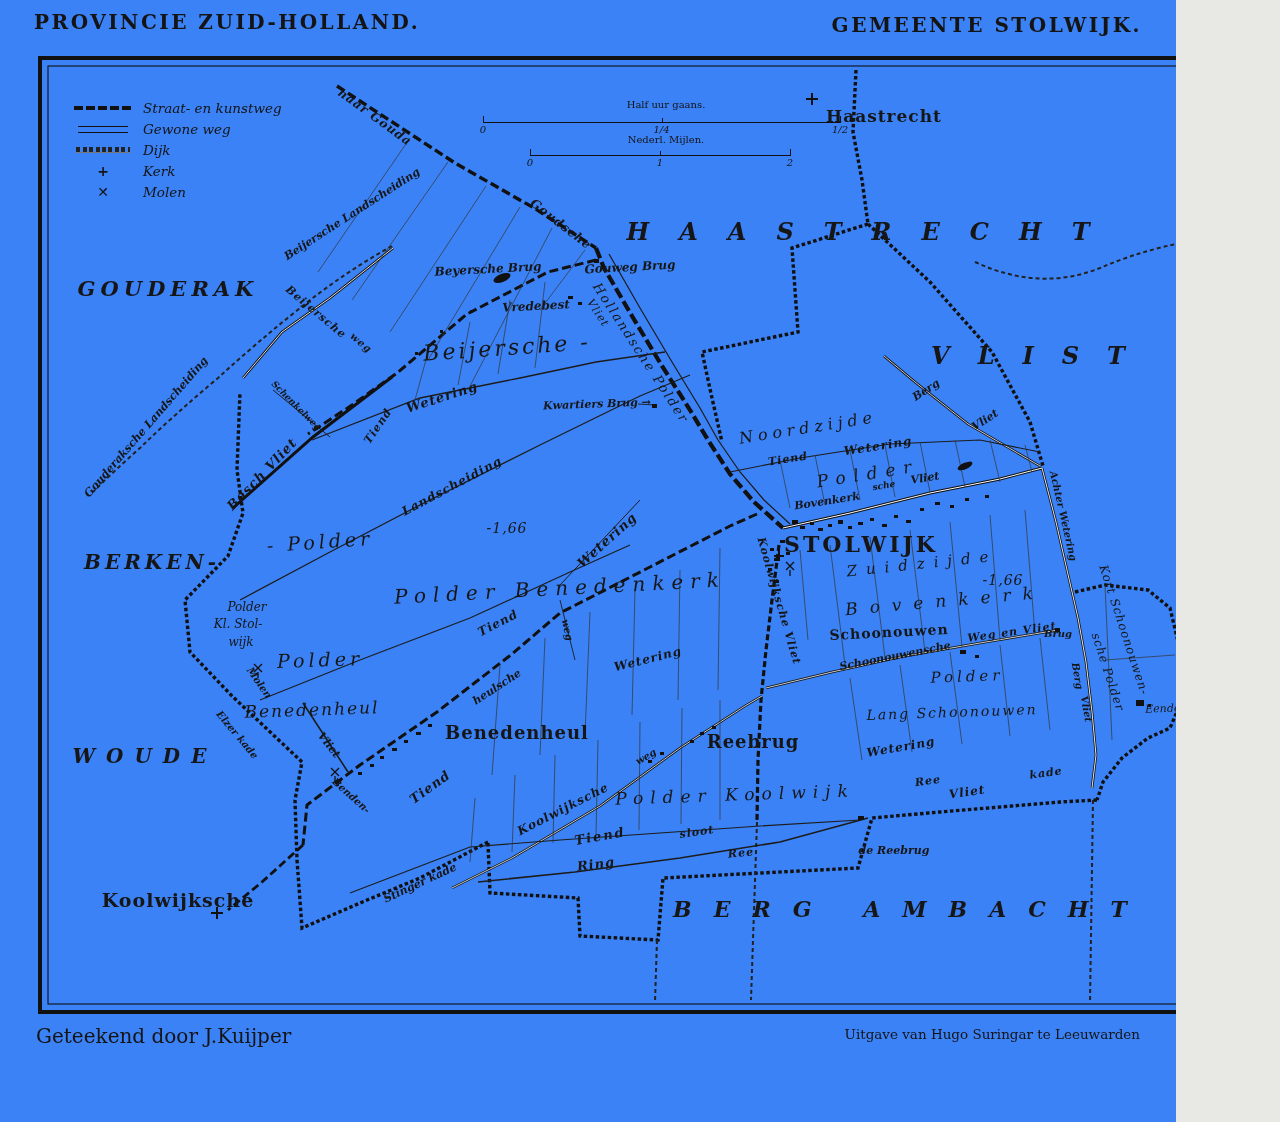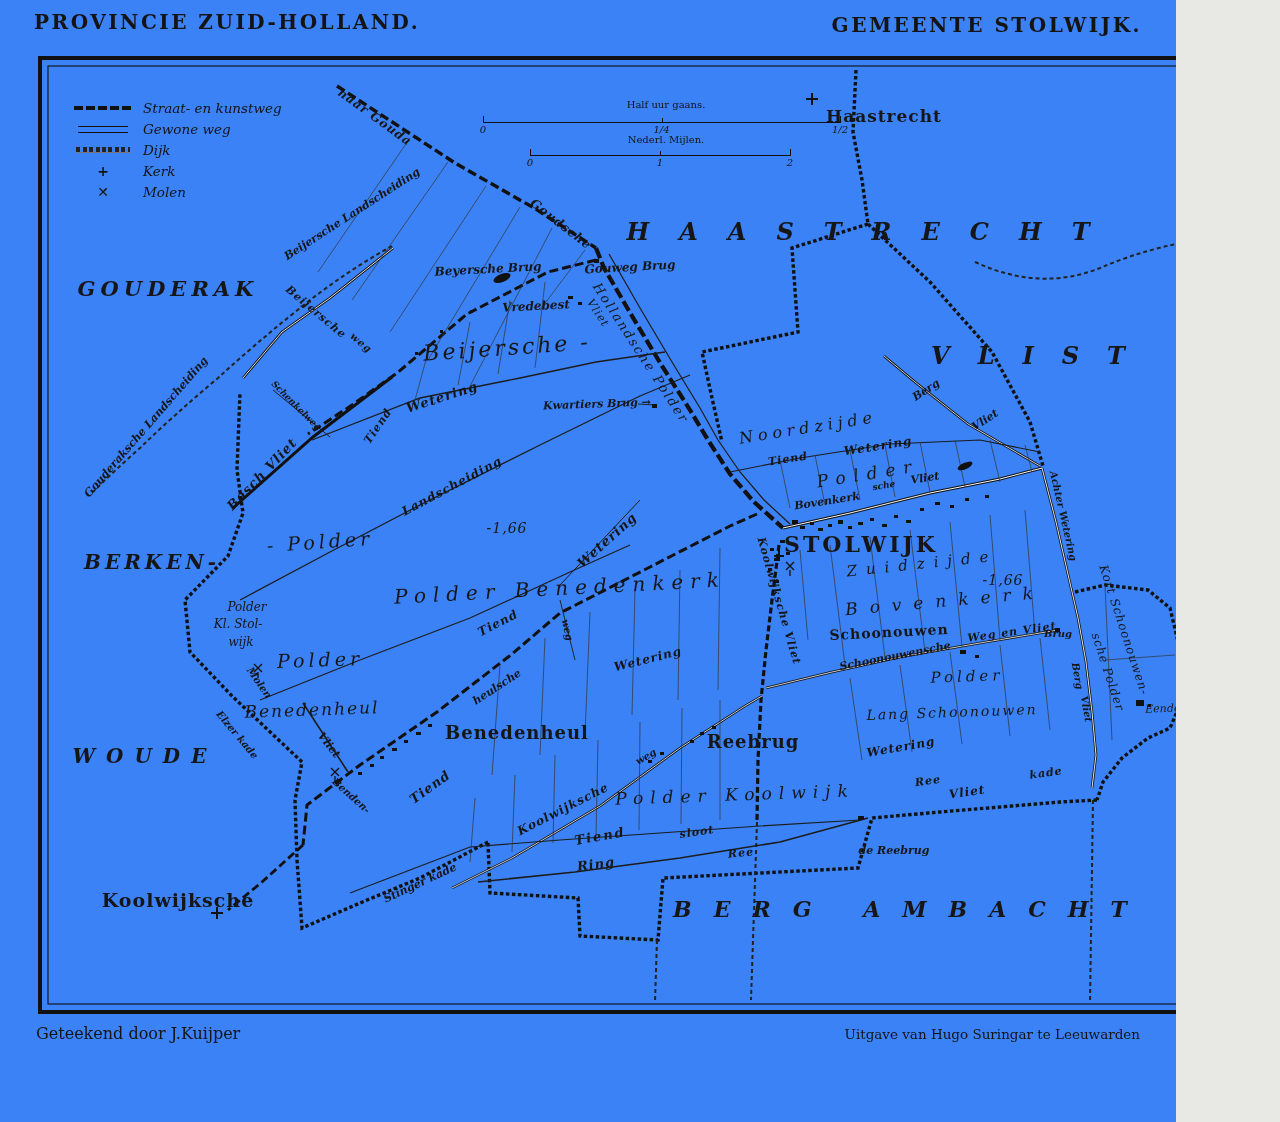--- a/index.html
+++ b/index.html
@@ -2,21 +2,21 @@
 <html><head>
 <meta charset="utf-8">
 <style>
   html,body{margin:0;padding:0;background:#e8e8e4;}
   #page{position:relative;width:1176px;height:1122px;background:#3b82f6;overflow:hidden;
         font-family:"DejaVu Serif",serif;color:#141414;}
   .hdr{position:absolute;font-weight:bold;font-size:20px;letter-spacing:2.5px;white-space:nowrap;}
   #hdr-left{left:34px;top:10px;}
   #hdr-right{right:34px;top:13px;margin-left:32px;}
   .ftr{position:absolute;white-space:nowrap;}
-  #ftr-left{left:36px;top:1024px;font-size:16px;}
+  #ftr-left{left:36px;top:1024px;font-size:20px;}
   #ftr-center{left:604px;top:1028px;transform:translateX(-50%);font-size:21px;font-style:italic;font-weight:bold;}
   #ftr-right{right:36px;top:1026px;font-size:13.5px;}
   
   .lbl{position:absolute;white-space:nowrap;color:#161616;font-family:"DejaVu Serif",serif;
        transform-origin:center;line-height:1;}
   .area{font-style:italic;font-weight:bold;}
   .town{font-weight:bold;}
   .cur{font-style:italic;}
   .sm{font-style:italic;font-weight:bold;}
   

